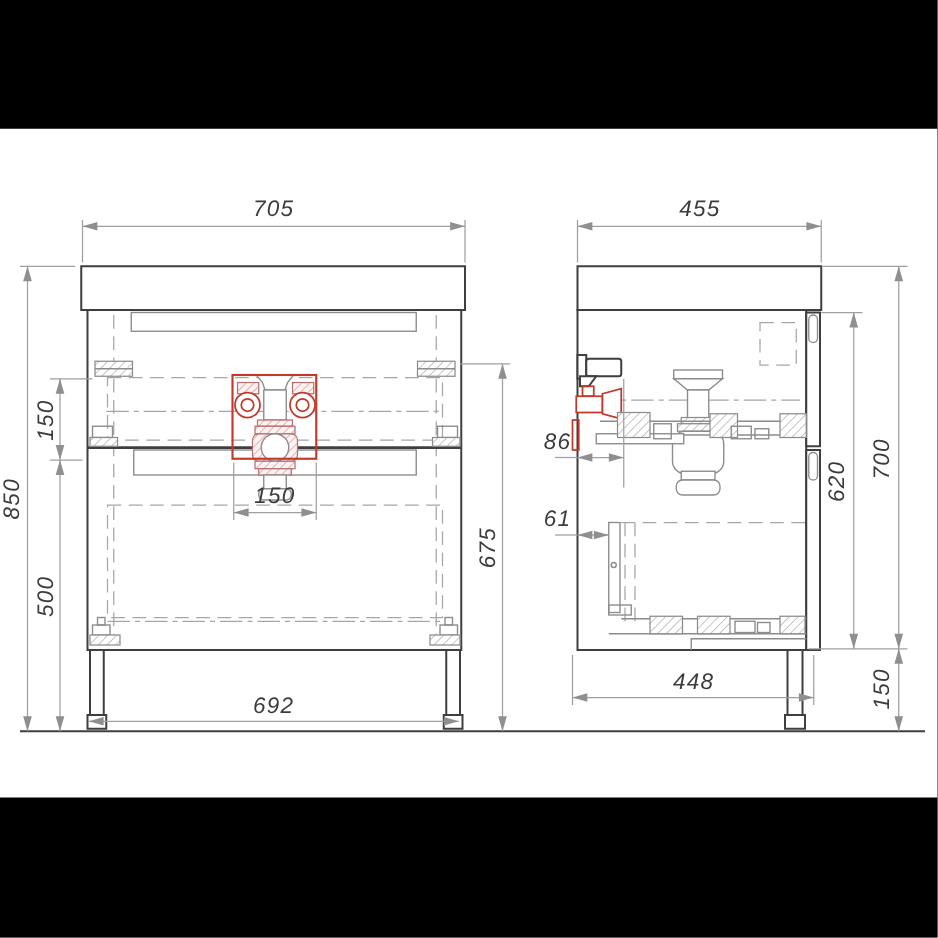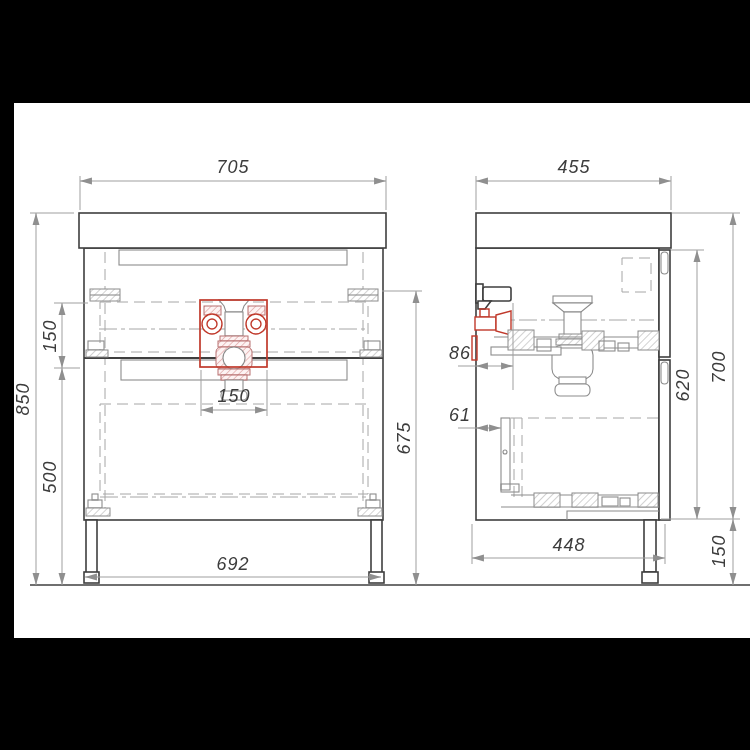--- a/index.html
+++ b/index.html
@@ -1,17 +1,17 @@
 <!DOCTYPE html>
 <html style="--background: #ffffff; --matte: #000000; --outline: #3f3f3f; --detail: #8c8c8c; --dimension: #9f9f9f; --label: #3c3c3c; --highlight: #c0392b;"><head>
 <meta charset="utf-8">
 <style>
   html,body { margin:0; padding:0; }
   body { width:750px; height:750px; background:#000; overflow:hidden; }
-  #stage { position:relative; width:672px; height:750px;padding-left:14px; }
+  #stage { position:relative; width:672px; height:750px; }
   svg { display:block; }
   .ln  { stroke:var(--outline,#3f3f3f); stroke-width:1.6; fill:#fff; }
   .lnf { fill:none; }
   .thk { stroke-width:2.2; }
   .dt  { stroke:var(--detail,#8c8c8c); stroke-width:1.1; fill:none; }
   .dtw { fill:#fff; }
   .hat { fill:url(#hatch); stroke:var(--detail,#8c8c8c); stroke-width:1; }
   .hatr{ fill:url(#hatchRed); stroke:#b87070; stroke-width:1; }
   .red { stroke:var(--highlight,#c0392b); fill:none; stroke-width:1.4; }
   .redf{ fill:#fff; }

